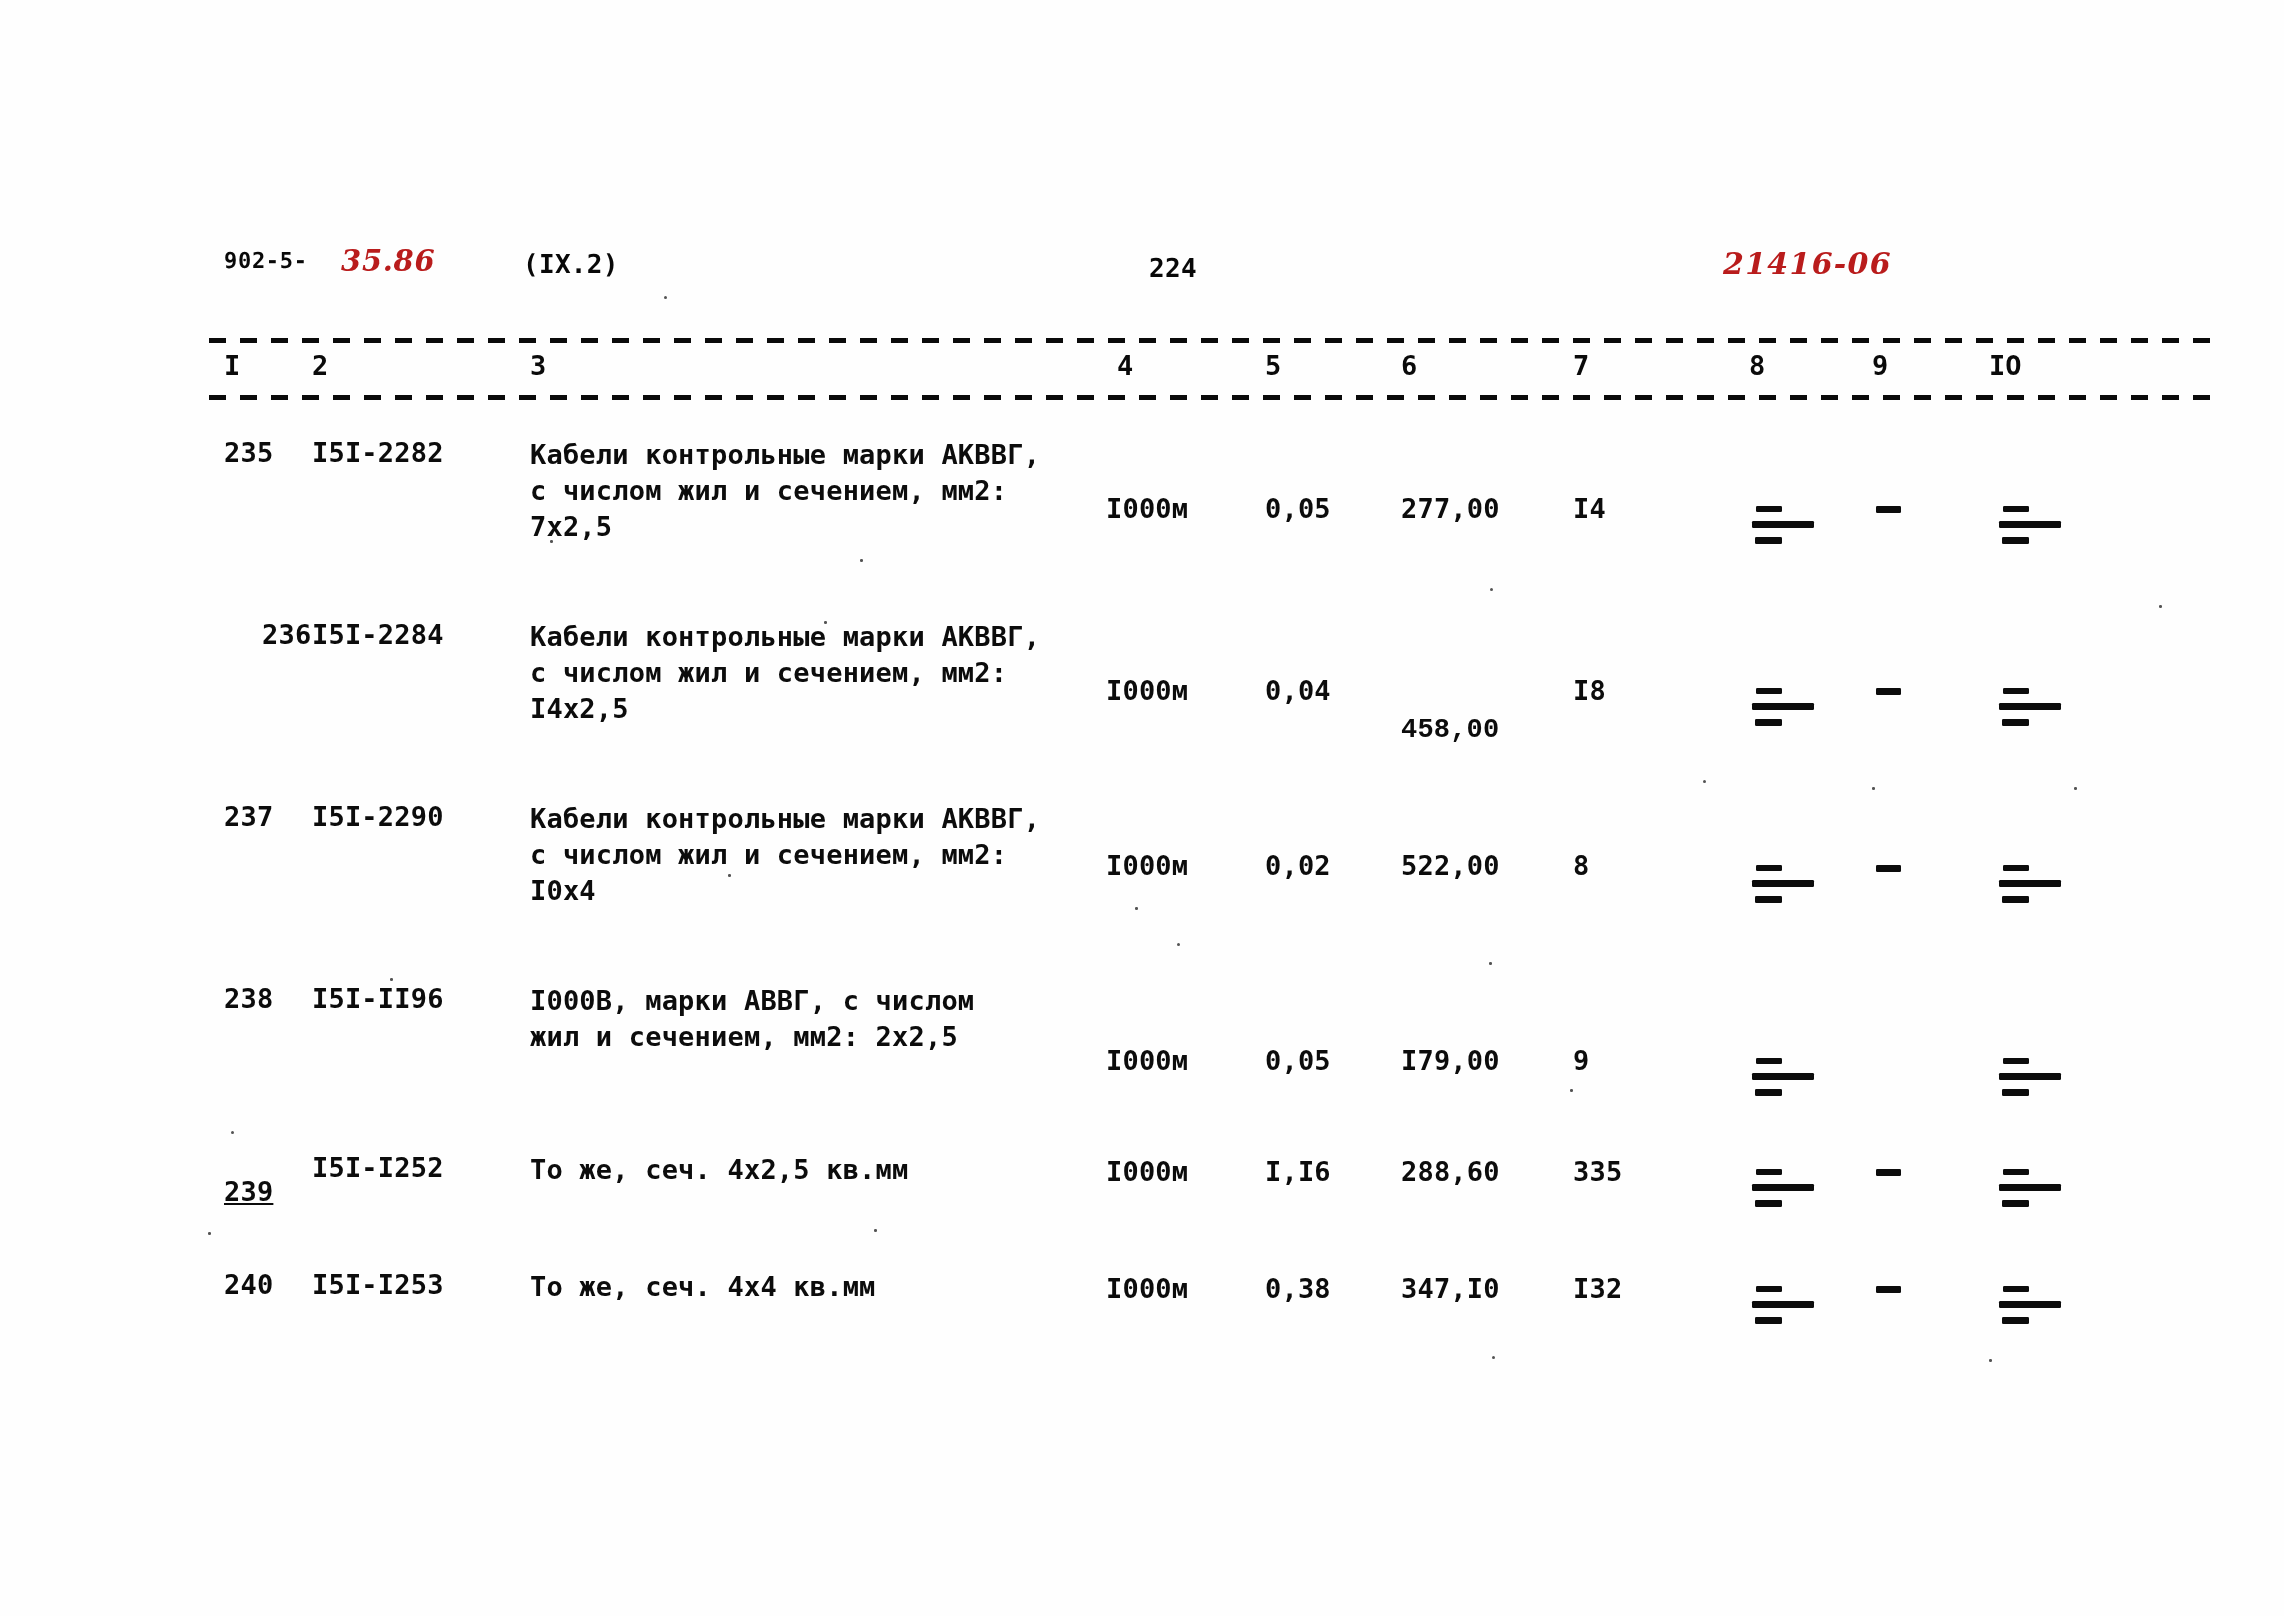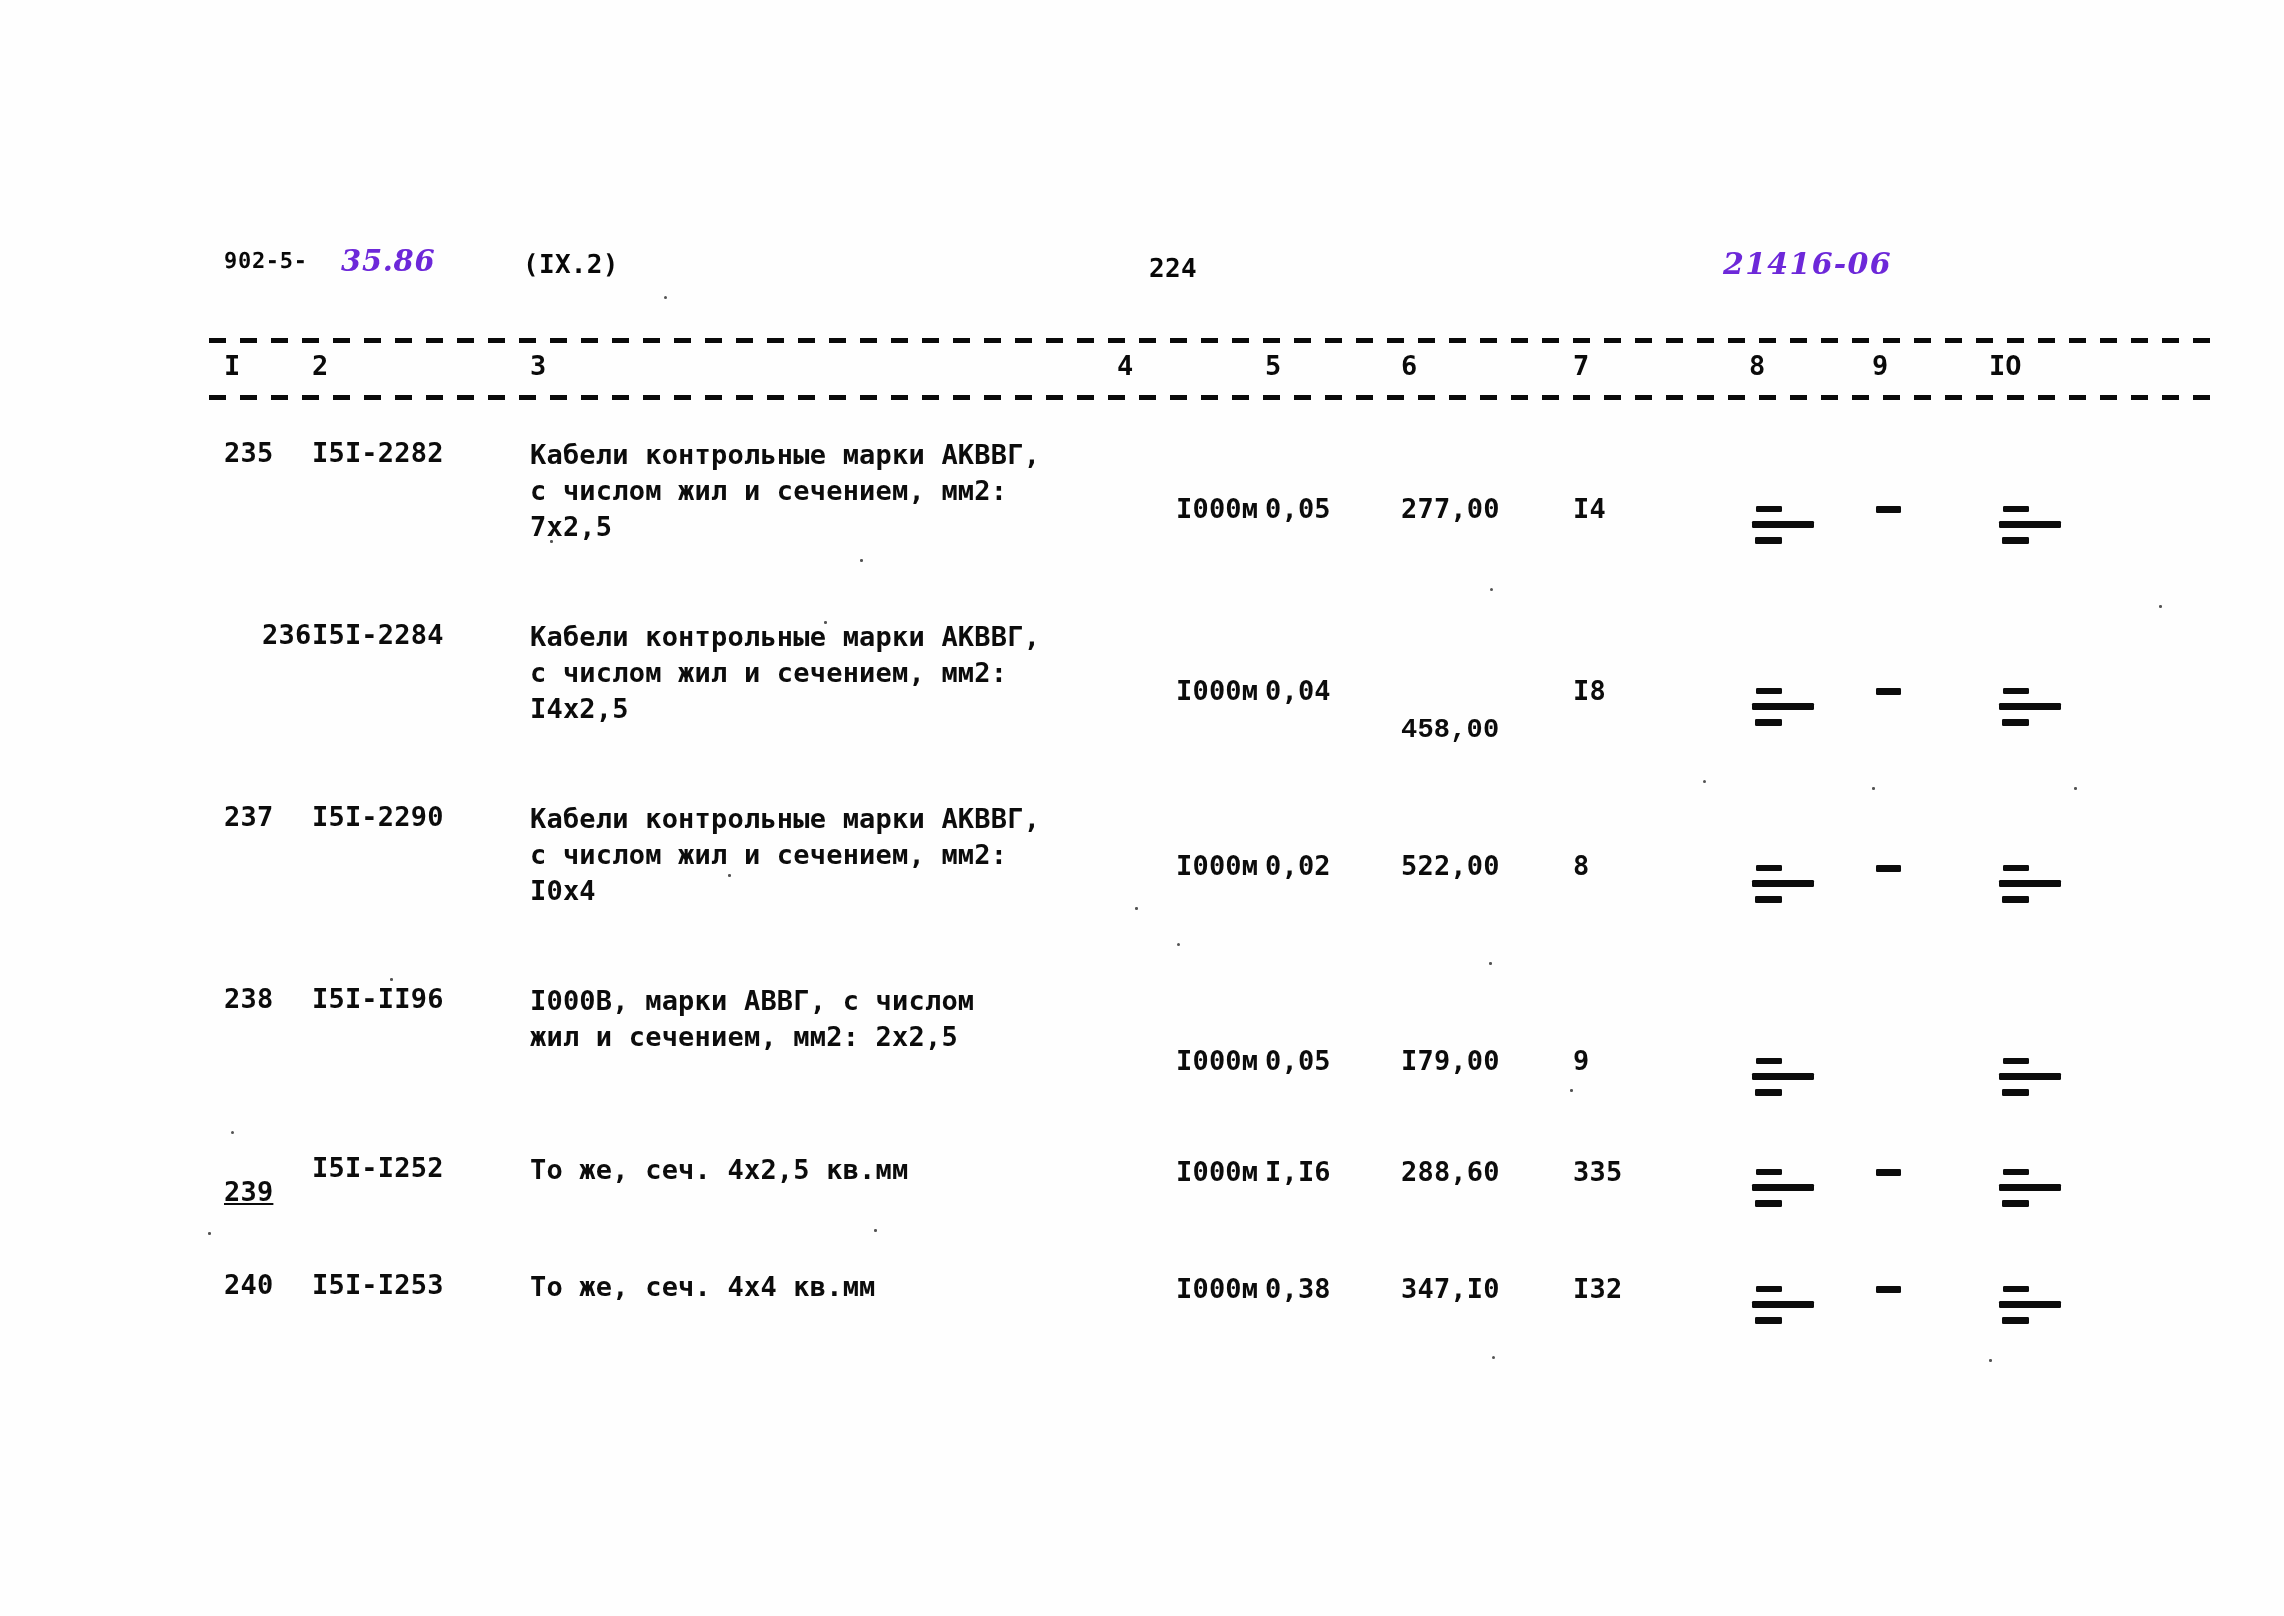--- a/index.html
+++ b/index.html
@@ -27,21 +27,21 @@
     white-space: pre;
     letter-spacing: 0.3px;
     -webkit-font-smoothing: none;
     text-rendering: geometricPrecision;
   }
   .hand {
     position: absolute;
     font-family: "DejaVu Serif", serif;
     font-weight: 700;
     font-style: italic;
-    color: #6d28d9;
+    color: #b91c1c;
     white-space: pre;
     letter-spacing: 0.7px;
   }
 
   
   #doc-code      { left: 224px;  top: 249px;  font-size: 22px; letter-spacing: 0.7px;}
   #doc-code-hand { left: 341px;  top: 244px;  font-size: 29px; }
   #section-ref   { left: 523px;  top: 250px;  font-size: 26px; }
   #page-number   { left: 1149px; top: 254px;  font-size: 26px; }
   #archive-code  { left: 1723px; top: 246px;  font-size: 30px; letter-spacing: 1.3px;}
@@ -80,21 +80,21 @@
     font-family: "DejaVu Sans Mono", monospace;
     font-weight: 700;
     font-size: 27px;
     color: #0c0c0c;
     white-space: pre;
     letter-spacing: 0.2px;
   }
   .c-num   { left: 224px;  width: 91px; text-align: left; }
   .c-code  { left: 312px;  }
   .c-desc  { left: 530px;  line-height: 36px; }
-  .c-unit  { left: 1176px; text-align: center; }
+  .c-unit  { left: 1106px; text-align: center; }
   .c-qty   { left: 1265px; }
   .c-price { left: 1401px; }
   .c-mass  { left: 1573px; }
 
   
   .dashgroup { position: absolute; }
   .dashgroup i {
     display: block;
     background: #0c0c0c;
     border-radius: 1.3px;

